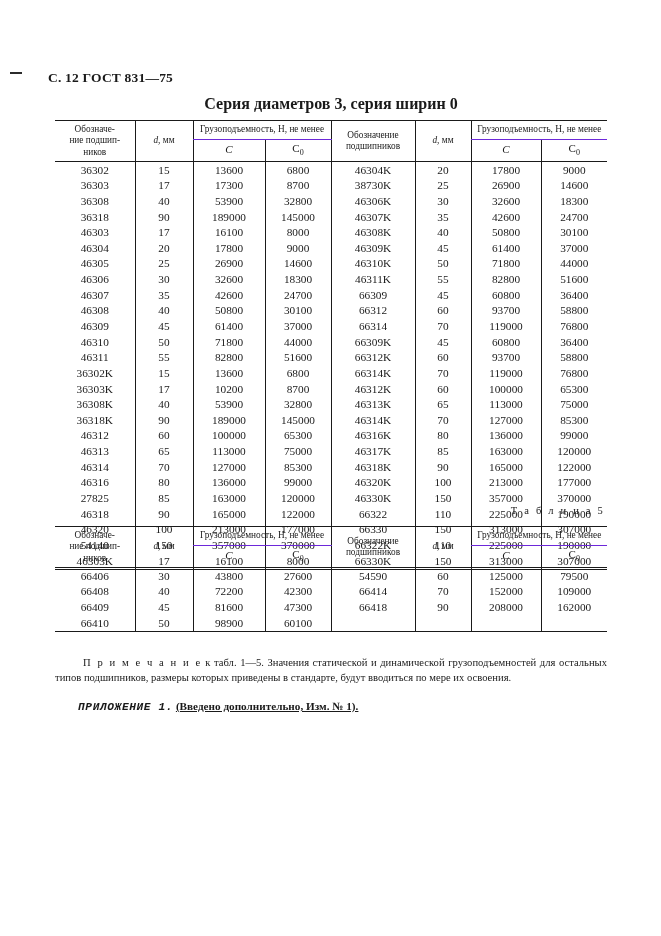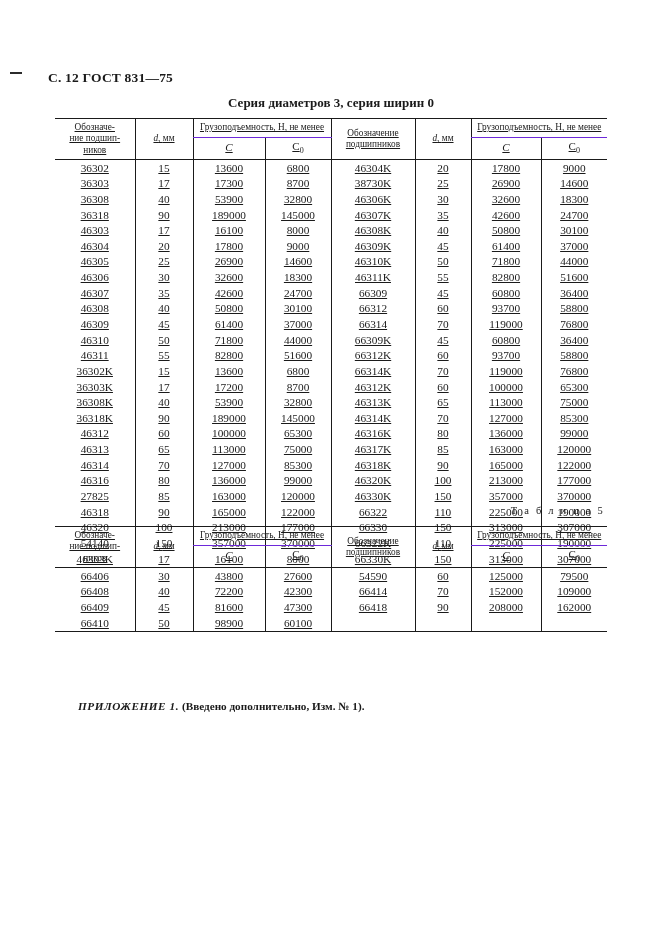--- a/index.html
+++ b/index.html
@@ -55,32 +55,31 @@
   .tbl-number {
     text-align: right;
     font-size: 10.5px;
     letter-spacing: 2.2px;
     margin: 0 0 10px 0;
     padding-right: 2px;
     white-space: nowrap;
   }
   .tbl-caption {
     text-align: center;
-    font-size: 13px;
+    font-size: 16px;
     font-weight: bold;
     margin: 0 0 7px 0;
     white-space: nowrap;
   }
 
   table.data {
     border-collapse: collapse;
     width: 552px;
     table-layout: fixed;
     font-size: 11px;
-    text-decoration: underline;
   }
   table.data th,
   table.data td {
     padding: 0;
     vertical-align: middle;
     font-weight: normal;
   }
 
   
   table.data thead tr.hrow-top th {
@@ -142,23 +141,25 @@
     position: absolute;
     left: 78px;
     top: 700px;
     font-size: 11.2px;
     white-space: nowrap;
   }
   .annex .a-ital {
     font-style: italic;
     font-weight: bold;
     letter-spacing: 0.6px;
+    font-family: Liberation Mono, monospace;
   }
   .annex .a-bold {
     font-weight: bold;
+    text-decoration: underline;
   }
 </style>
 </head>
 <body>
 
 <div class="page">
 
   <div class="spine-mark"></div>
 
   <div class="page-header">С. 12 ГОСТ 831—75</div>
@@ -341,21 +342,21 @@
             <td class="vl">13600</td>
             <td class="vl">6800</td>
             <td class="vl">66314K</td>
             <td class="vl">70</td>
             <td class="vl">119000</td>
             <td class="vl">76800</td>
           </tr>
           <tr>
             <td>36303K</td>
             <td class="vl">17</td>
-            <td class="vl">17200</td>
+            <td class="vl">10200</td>
             <td class="vl">8700</td>
             <td class="vl">46312K</td>
             <td class="vl">60</td>
             <td class="vl">100000</td>
             <td class="vl">65300</td>
           </tr>
           <tr>
             <td>36308K</td>
             <td class="vl">40</td>
             <td class="vl">53900</td>
@@ -548,19 +549,22 @@
             <td class="vl">60100</td>
             <td class="vl"></td>
             <td class="vl"></td>
             <td class="vl"></td>
             <td class="vl"></td>
           </tr>
         </tbody>
     </table>
   </div>
 
+  <div class="note">
+    <span class="lead">П р и м е ч а н и е</span><span> к табл. 1—5. Значения статической и динамической грузоподъемностей для остальных типов подшипников, размеры которых приведены в стандарте, будут вводиться по мере их освоения.</span>
+  </div>
 
   <div class="annex">
     <span class="a-ital">ПРИЛОЖЕНИЕ 1.</span>
     <span class="a-bold">(Введено дополнительно, Изм. № 1).</span>
   </div>
 
 </div>
 
 </body></html>

